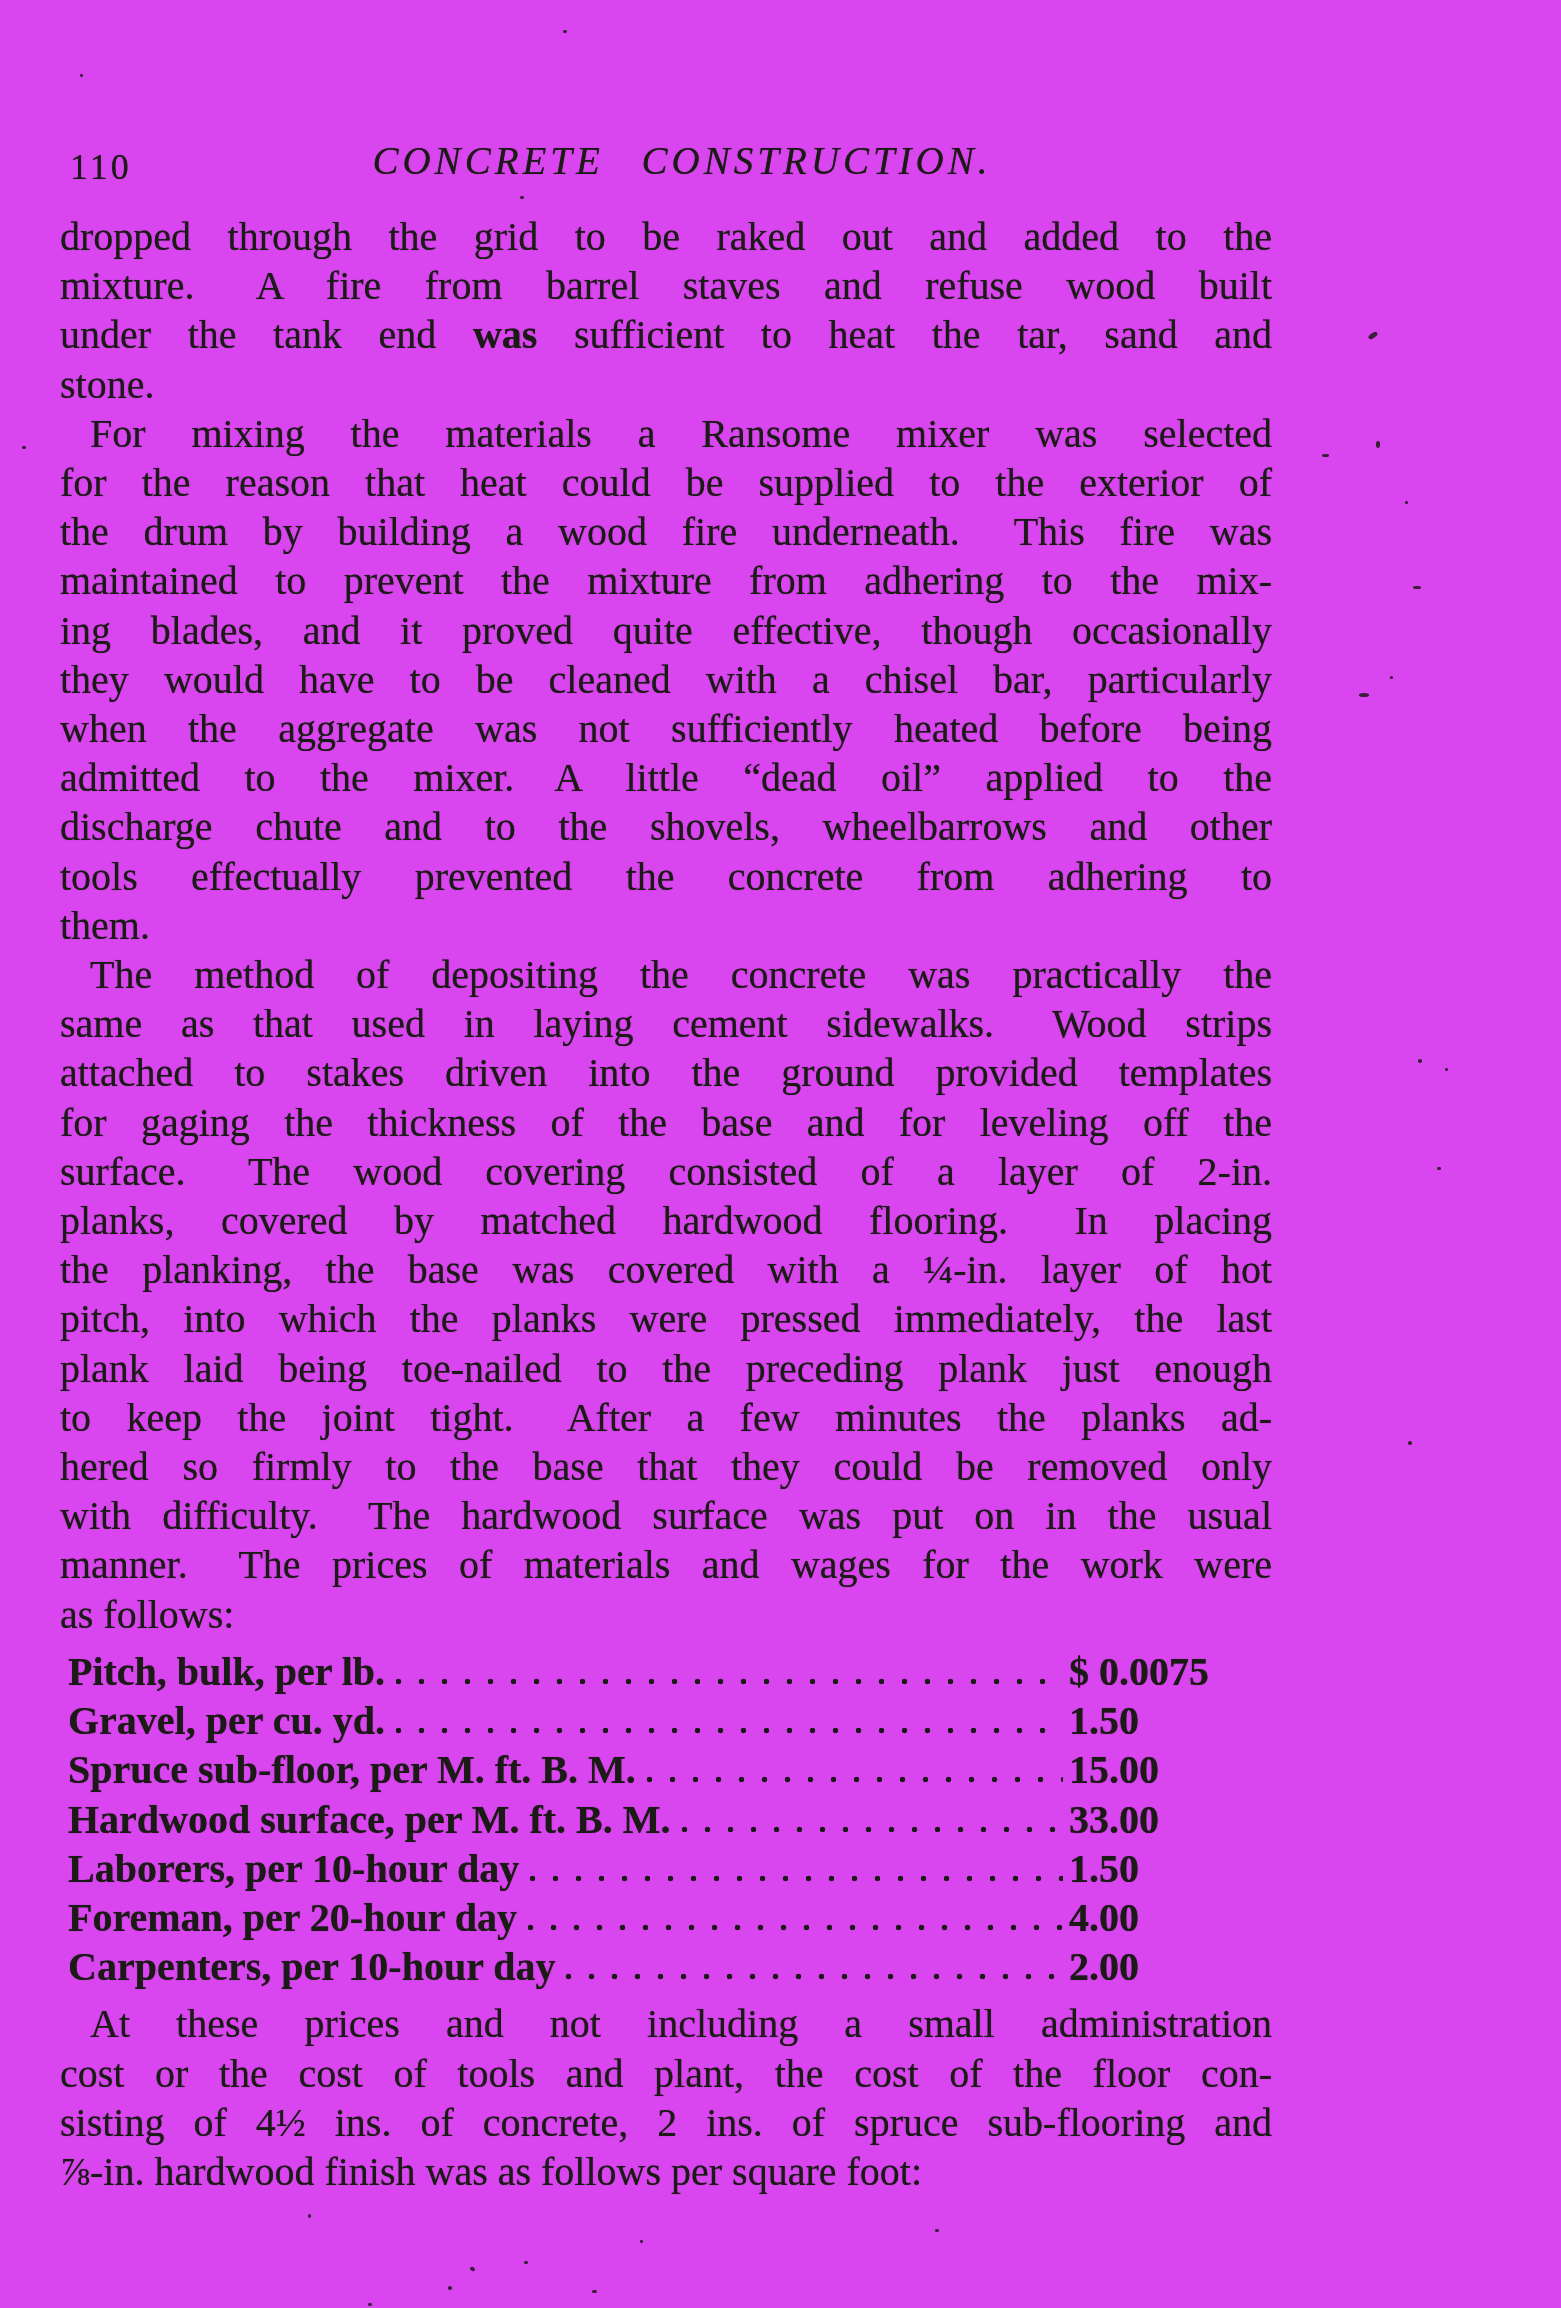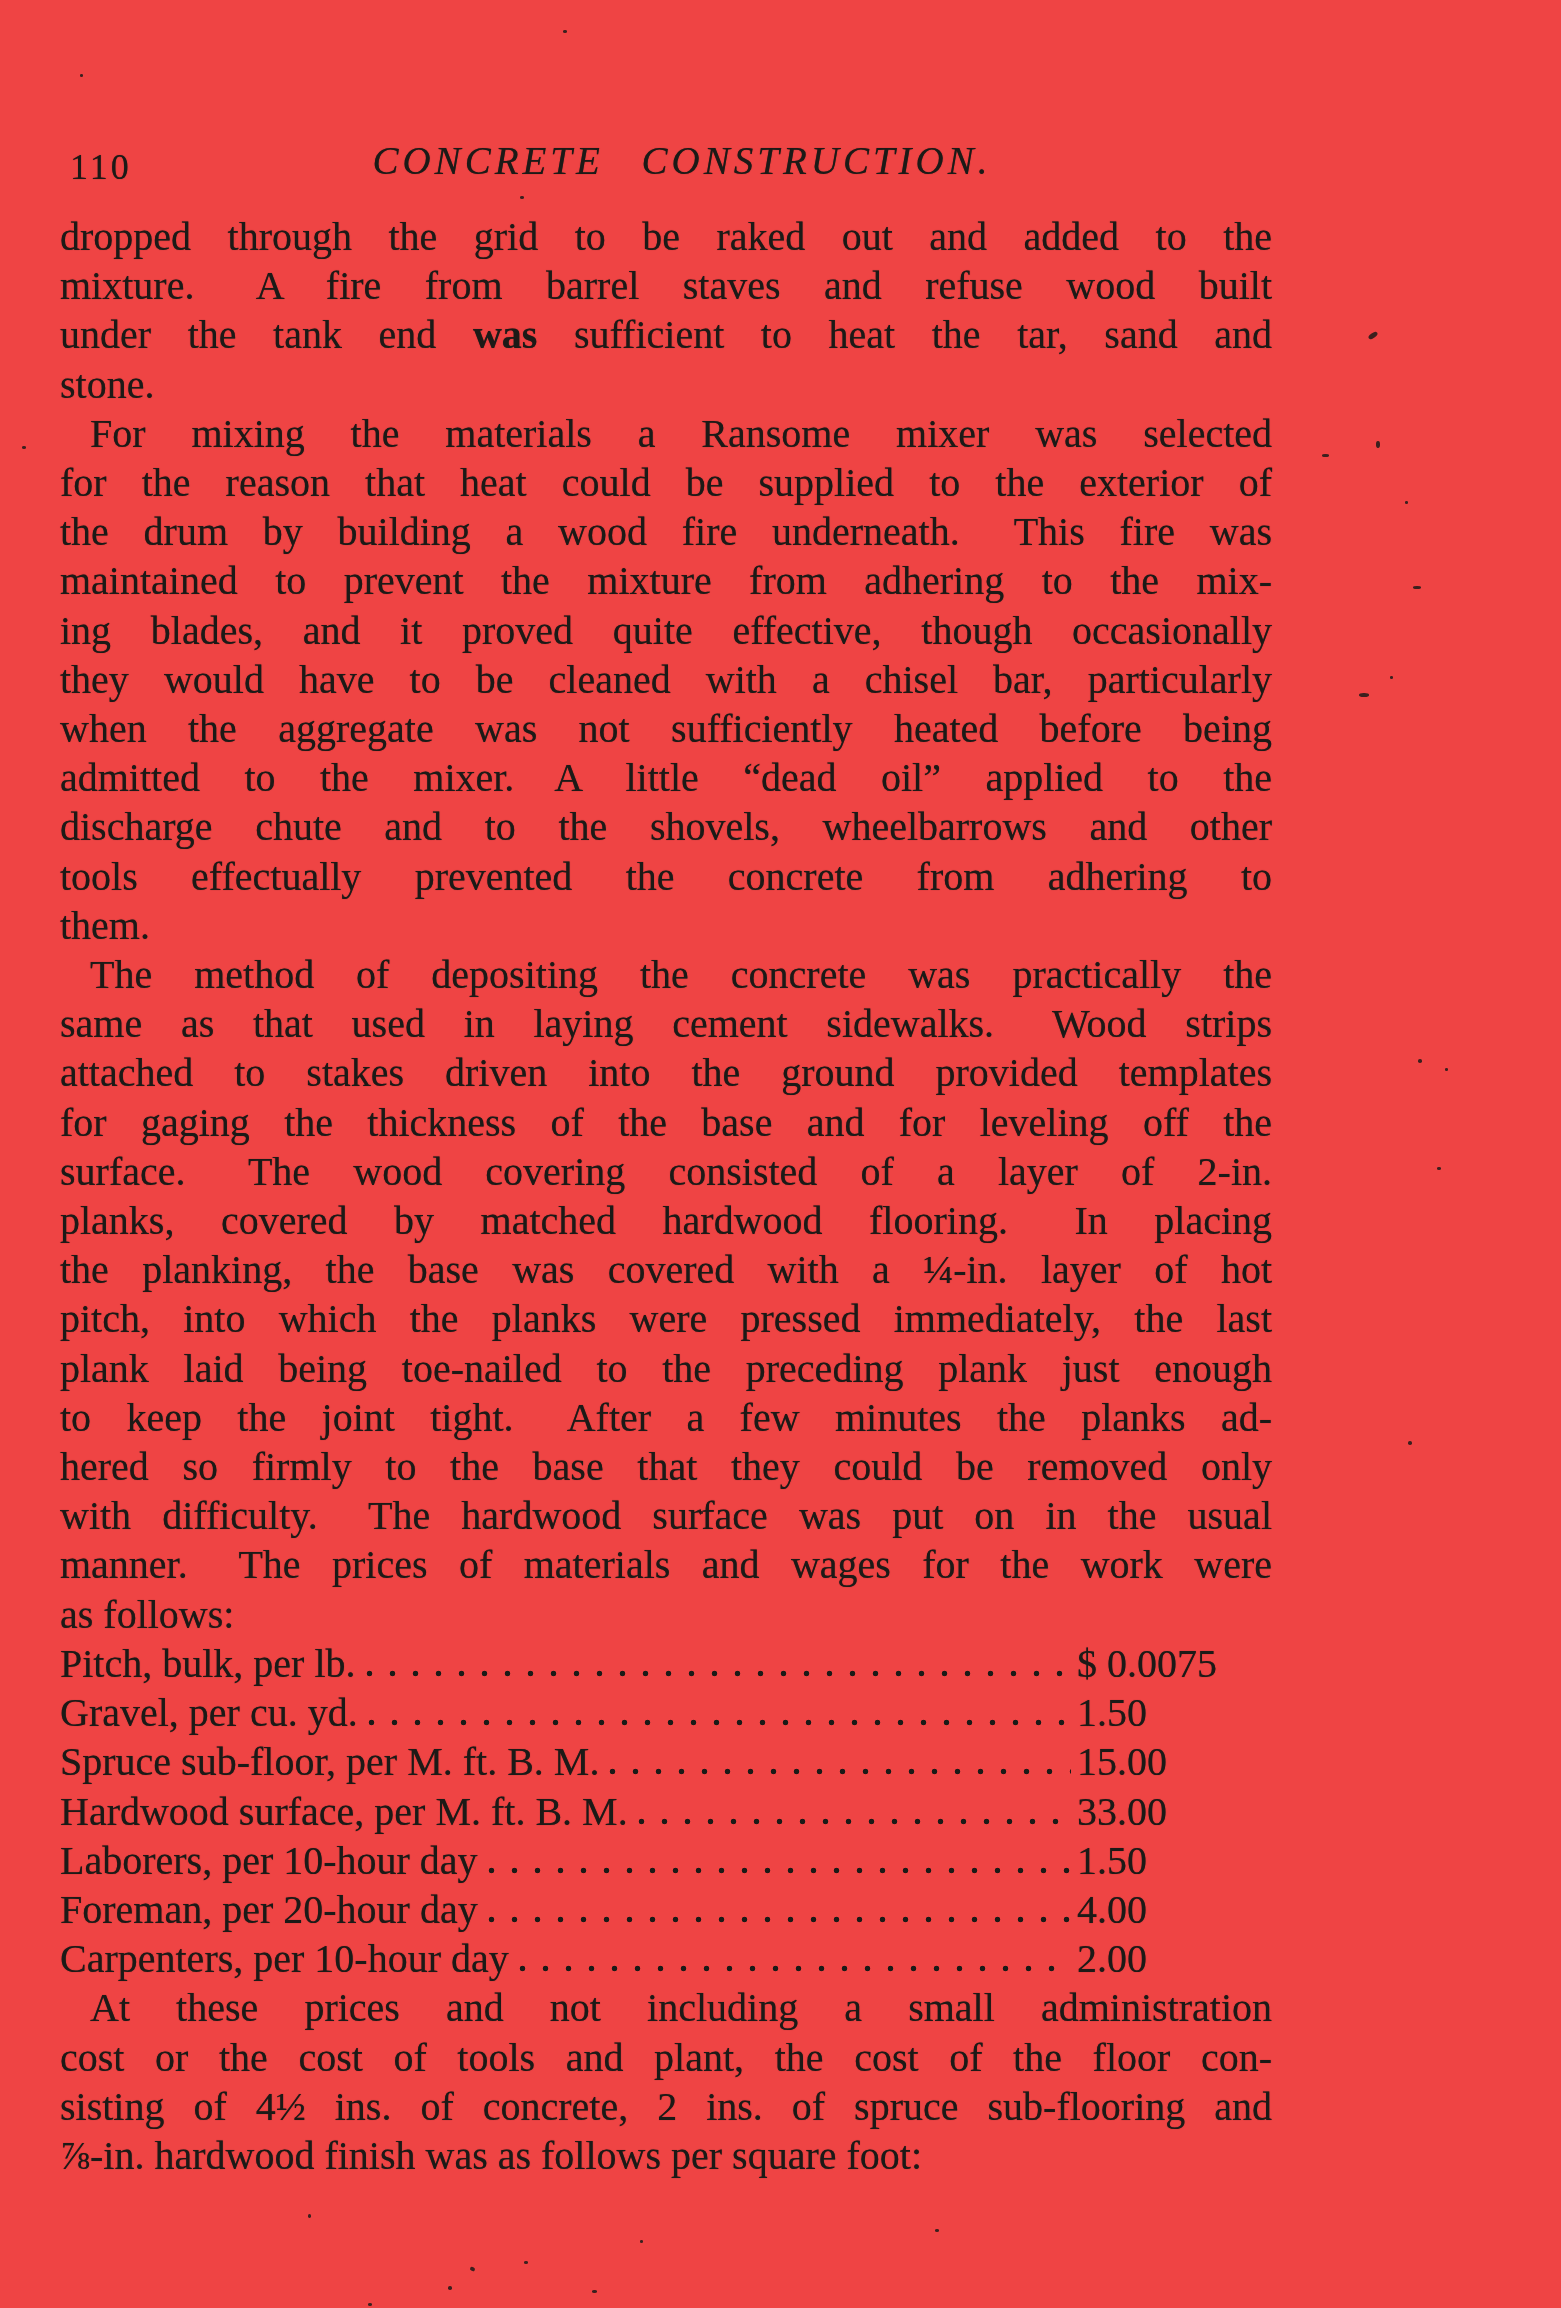--- a/index.html
+++ b/index.html
@@ -1,21 +1,21 @@
 <!DOCTYPE html>
 <html><head>
 <meta charset="utf-8">
 <title>Scanned book page</title>
 <style>
   html,body{margin:0;padding:0;background:#d9d7d2;}
   .page{
     position:relative;
     width:1561px;height:2308px;
     margin:0 auto;
-    background:#ef4444;
+    background:#d946ef;
     color:#1c1a17;
     font-family:"Liberation Serif","DejaVu Serif",serif;
     overflow:hidden;
   }
   .pageno{
     position:absolute;left:70px;top:146px;
     font-size:36px;letter-spacing:3px;
     text-shadow:0 0 0.8px rgba(28,26,23,0.75);
   }
   .running-header{
@@ -34,21 +34,21 @@
     text-shadow:0 0 0.8px rgba(28,26,23,0.7);
   }
   .para{margin:0;}
   .line{
     text-align:justify;
     text-align-last:justify;
   }
   .line.endline{text-align-last:left;}
   .para.indent .line:first-child{text-indent:30px;}
   .b{font-weight:bold;}
-  .price-list{margin:0;}
+  .price-list{margin:8px;font-weight:bold;}
   .price-row{display:flex;align-items:baseline;}
   .price-label{white-space:nowrap;}
   .leader{
     flex:1;
     height:7px;
     background-image:radial-gradient(circle at 3.5px 3.5px, #1c1a17 2.5px, rgba(0,0,0,0) 3.1px);
     background-size:23px 7px;
     background-repeat:repeat-x;
     background-position:left bottom;
     margin:0 6px 0 10px;

